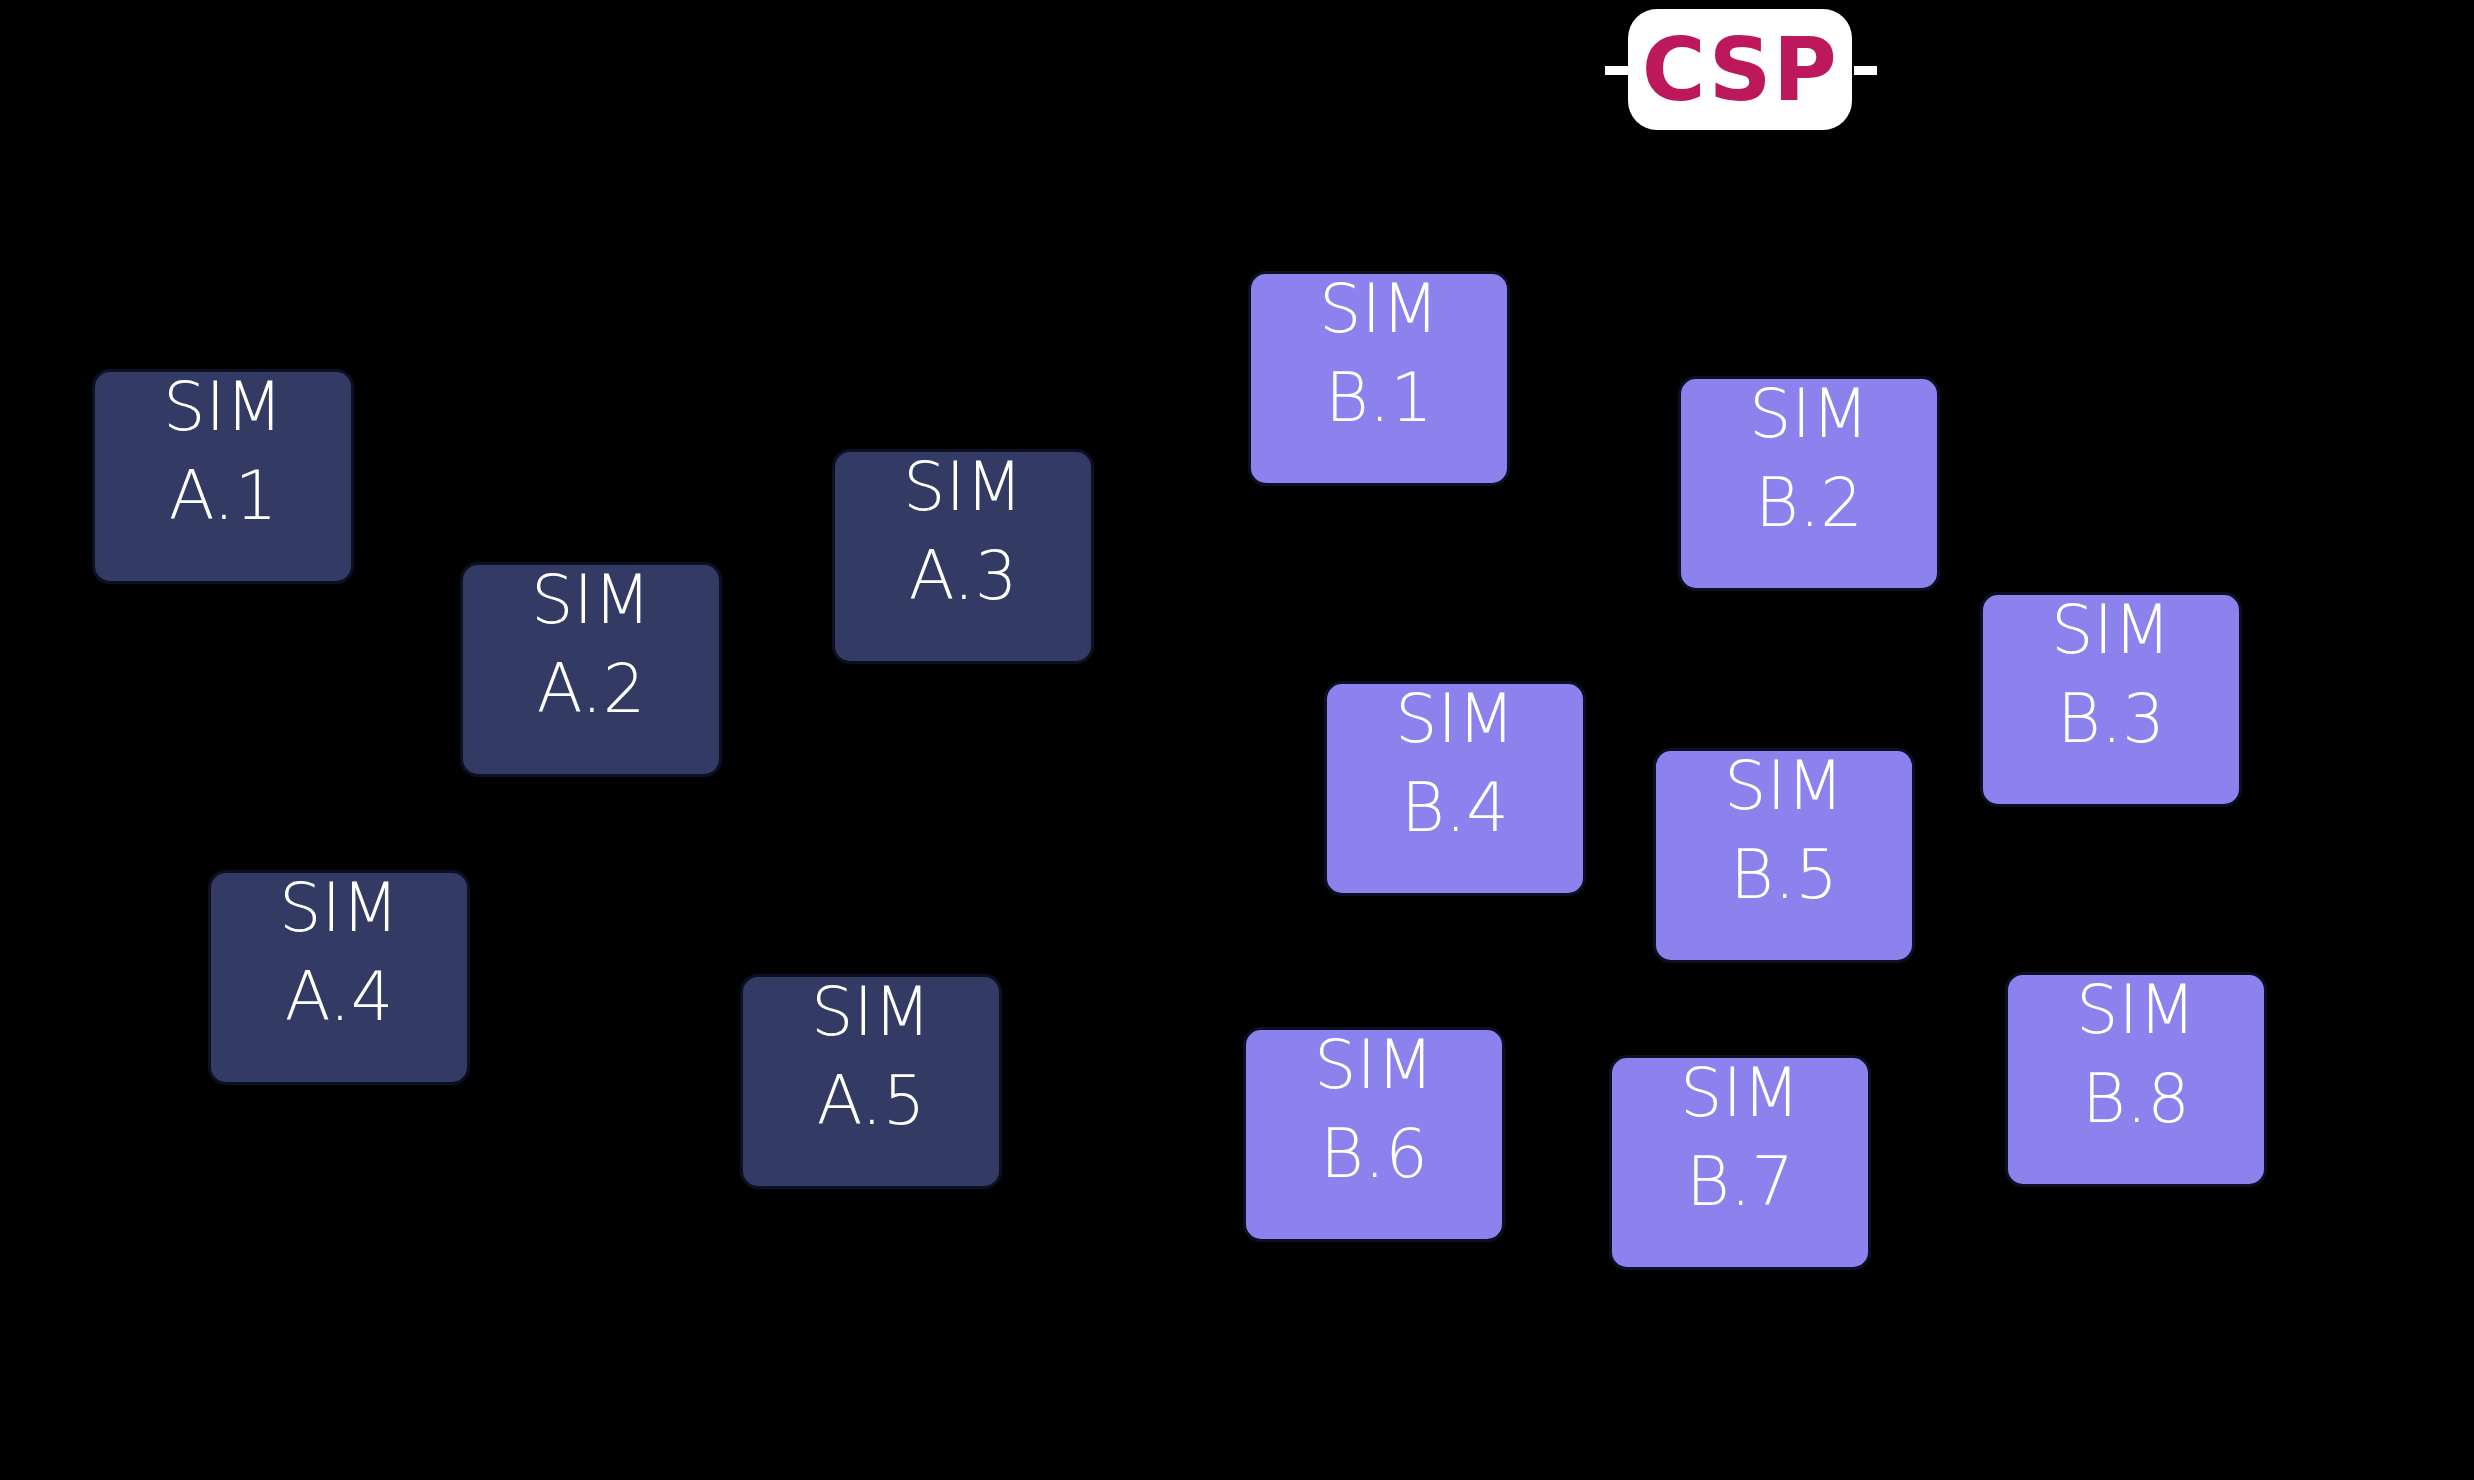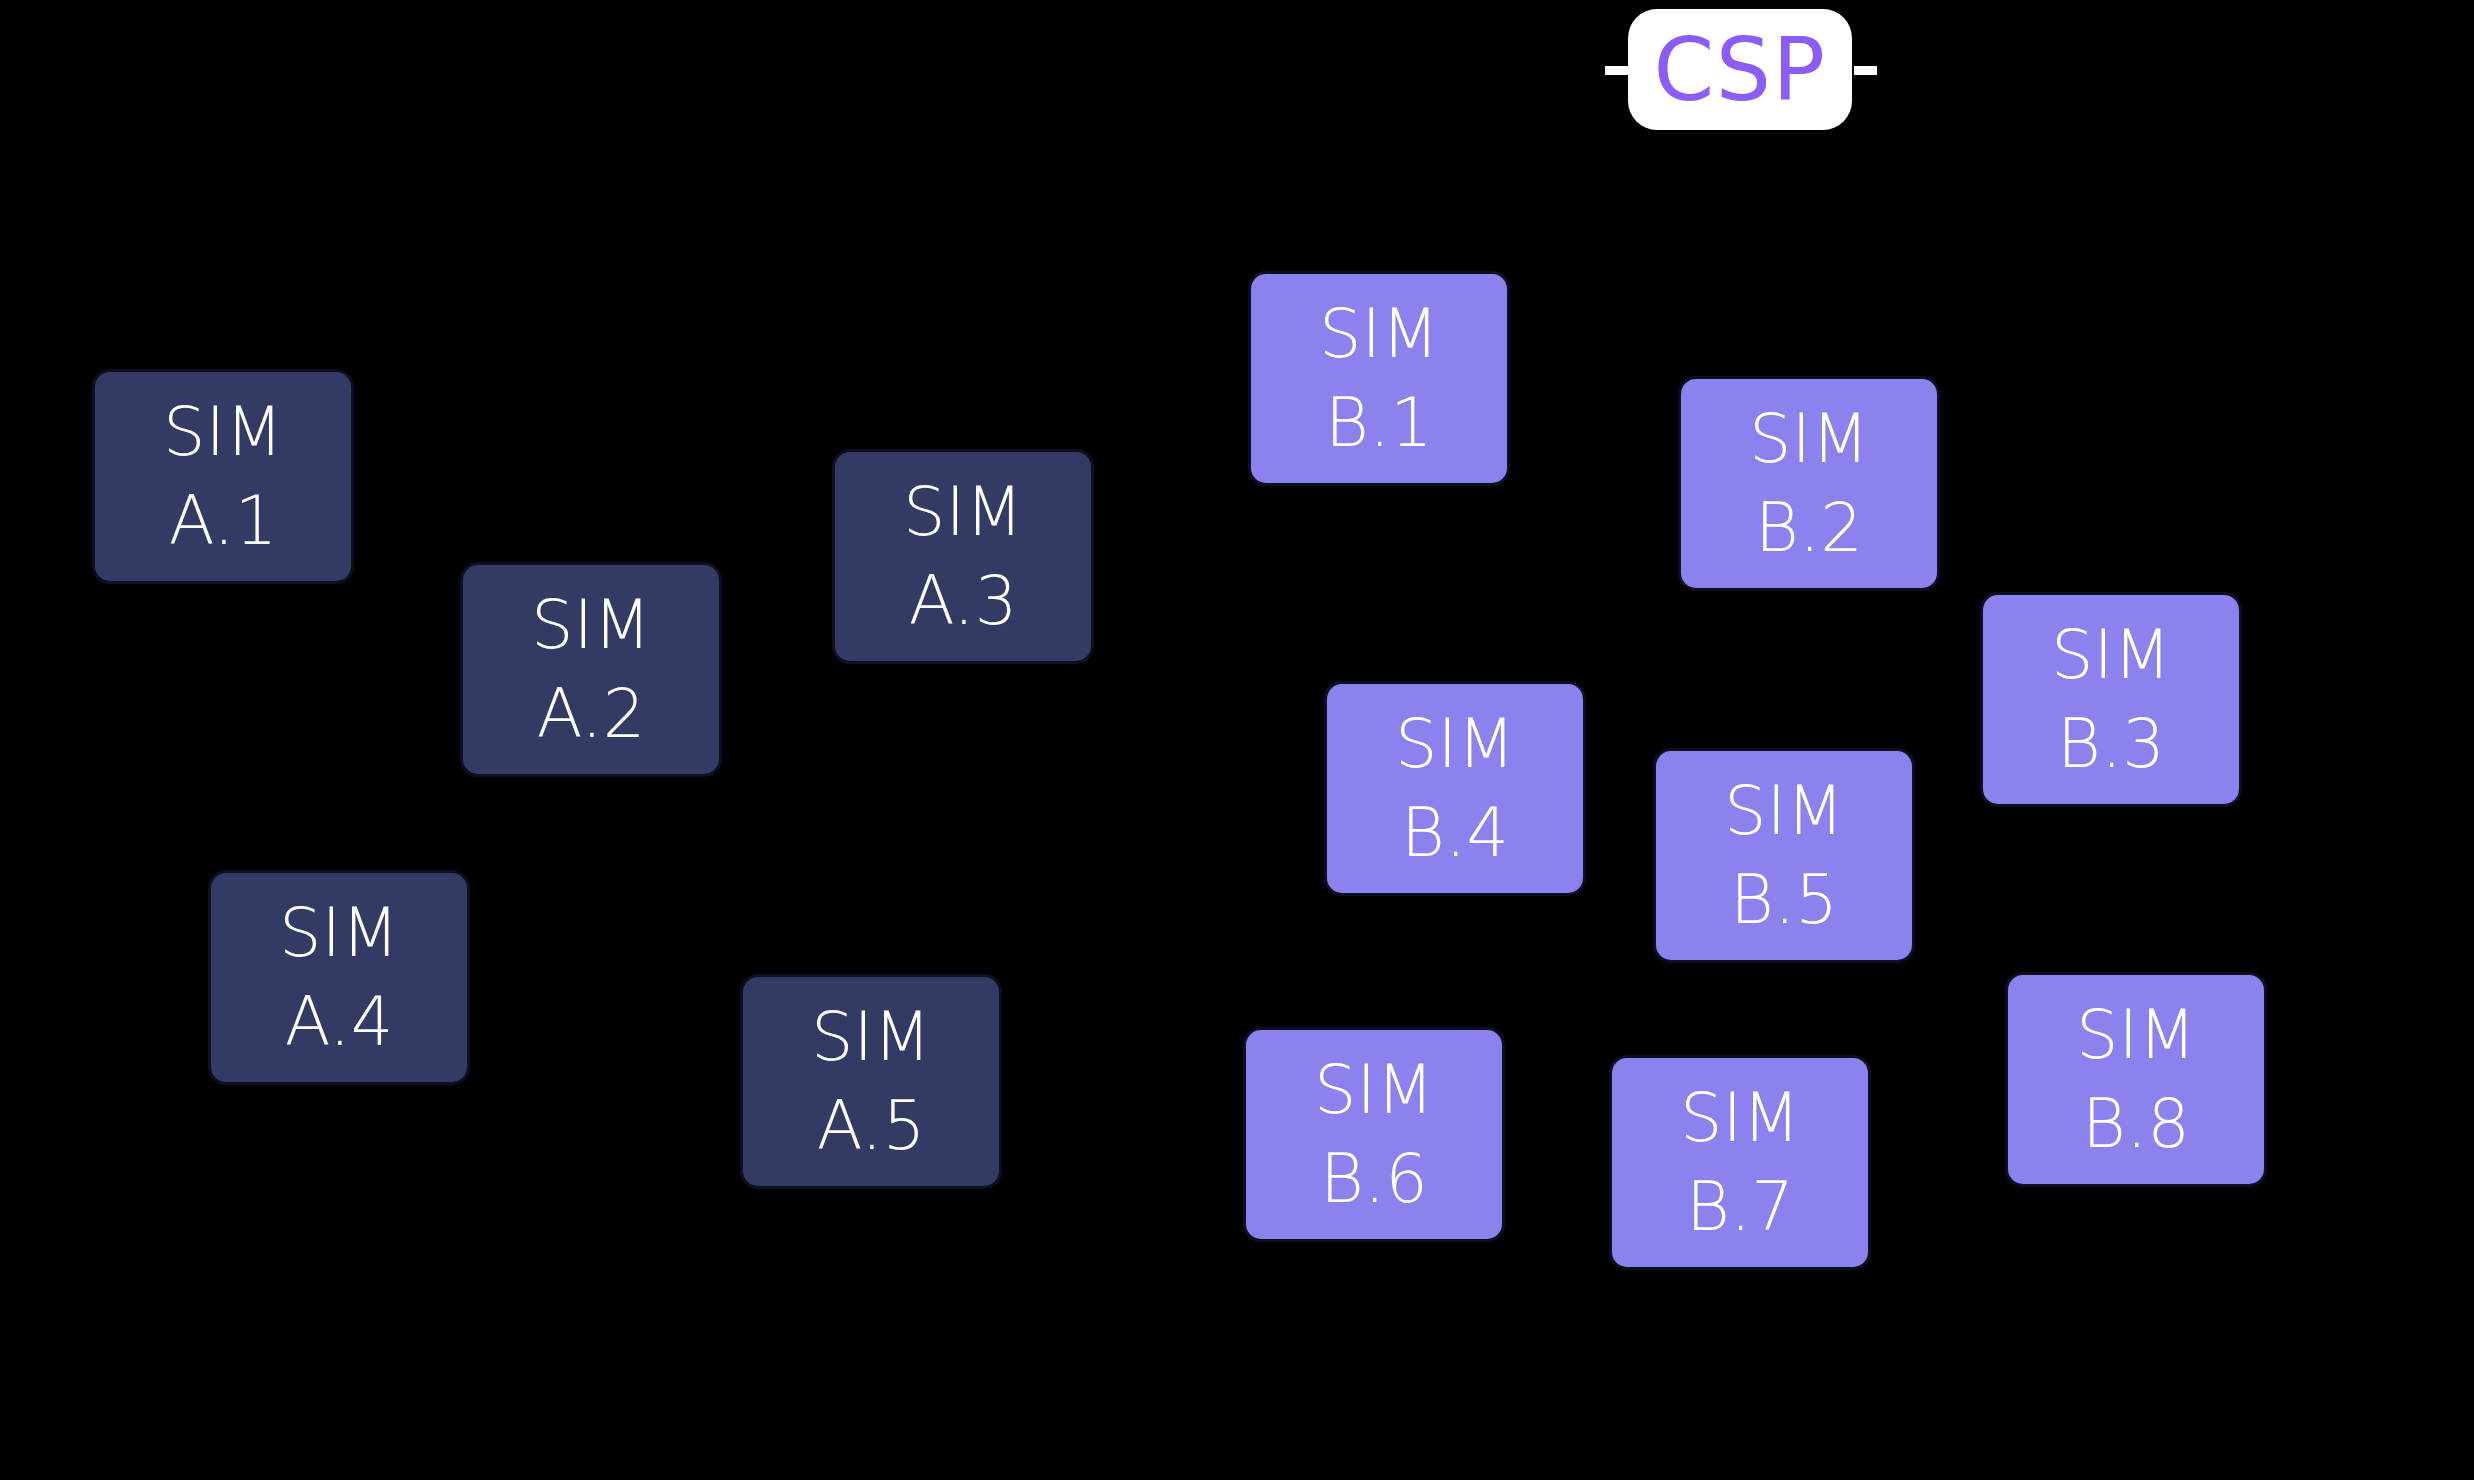--- a/index.html
+++ b/index.html
@@ -40,23 +40,23 @@
     top: 9px;
     width: 224px;
     height: 121px;
     box-sizing: border-box;
     background: #ffffff;
     border-radius: 29px;
     display: flex;
     align-items: center;
     justify-content: center;
     font-size: 87px;
-    font-weight: normal;
+    font-weight: bold;
     letter-spacing: 1.5px;
-    color: #8b5cf6;
+    color: #be185d;
     z-index: 3;
   }
   .title-dash {
     position: absolute;
     top: 66px;
     width: 23px;
     height: 9px;
     background: #ffffff;
     z-index: 2;
   }
@@ -66,21 +66,20 @@
   .node {
     position: absolute;
     width: 262px;
     height: 215px;
     box-sizing: border-box;
     border: 3px solid #0d1022;
     border-radius: 18px;
     display: flex;
     flex-direction: column;
     align-items: center;
-    justify-content: center;
     gap: 19px;
     font-size: 67px;
     font-weight: 300;
     line-height: 1.05;
     text-align: center;
   }
   .node.group-A { background: #333a63; color: #ffffff; }
   .node.group-B { background: #8b82ee; color: #ffffff; }
   .node span { display: block; }
 </style>

